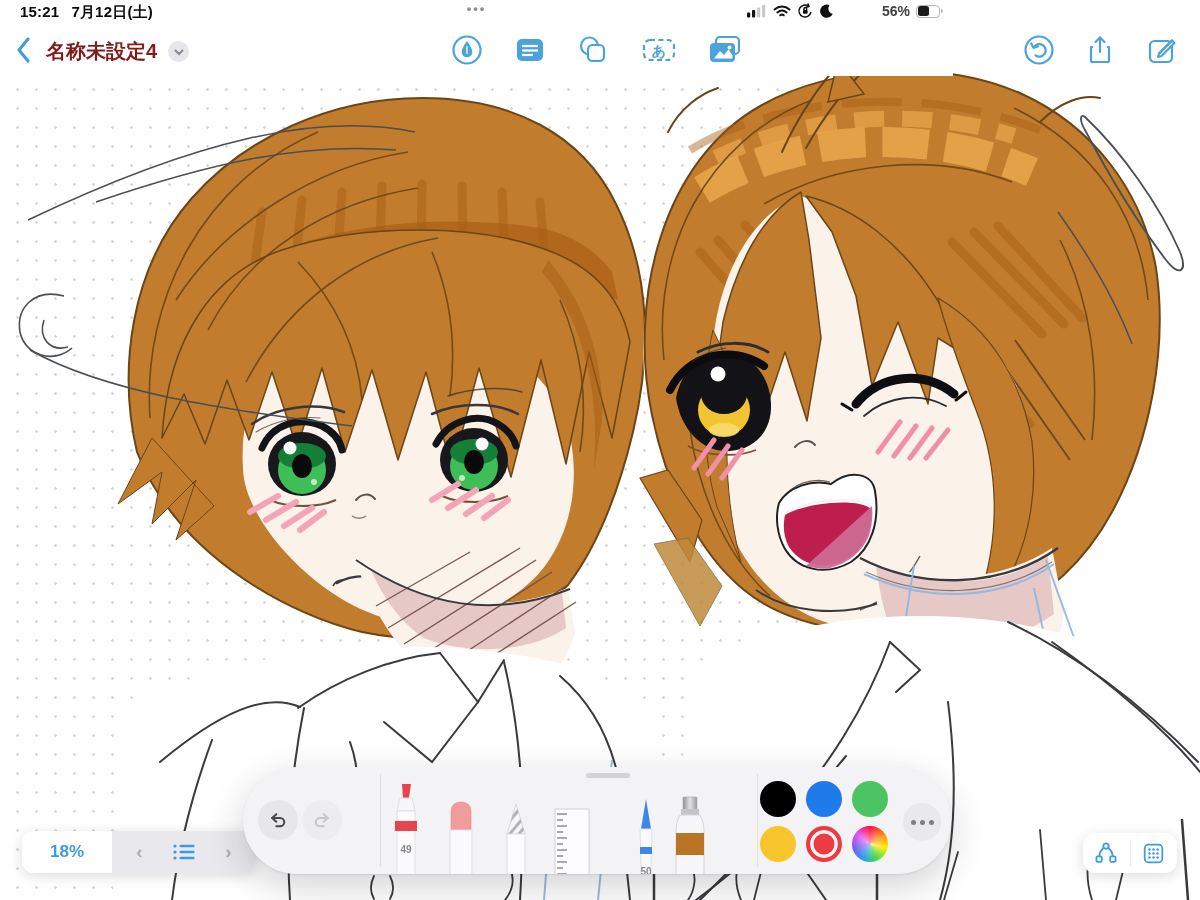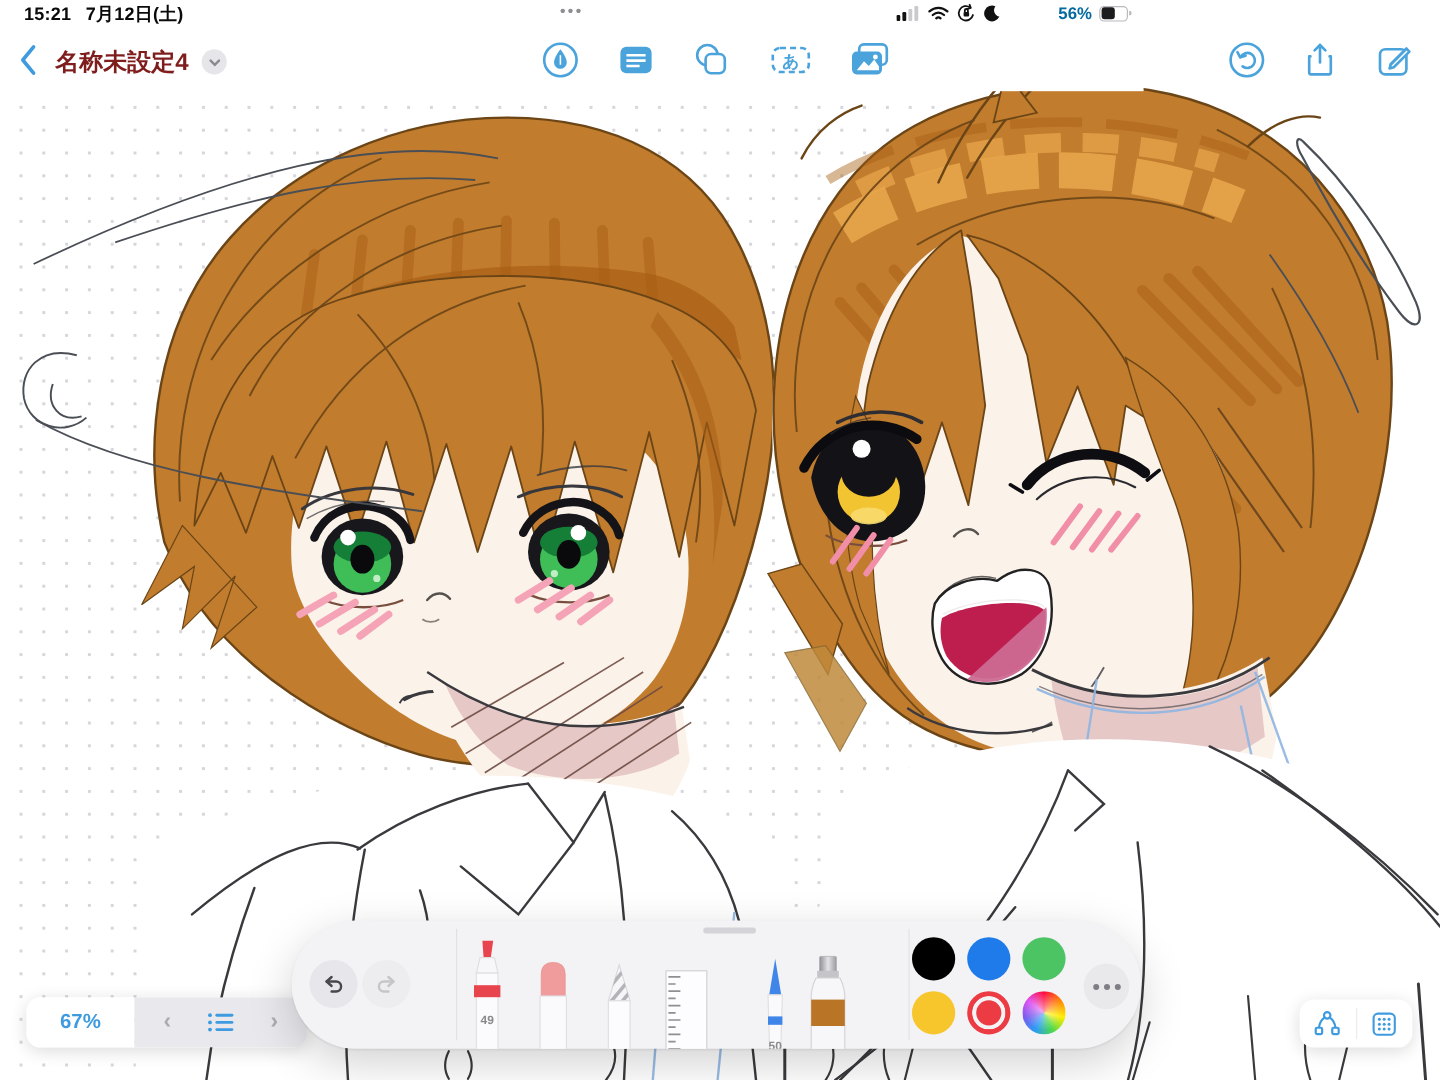--- a/index.html
+++ b/index.html
@@ -19,21 +19,21 @@
     background-image:radial-gradient(circle,#D6D6DB 1.15px,rgba(255,255,255,0) 1.5px);
     background-size:19px 19px;background-position:8px 4px;}
   #artwork{position:absolute;inset:0;pointer-events:none;}
 
   
   #statusbar{position:absolute;top:0;left:0;right:0;height:24px;background:#fff;z-index:30;}
   .sb-left{position:absolute;left:20px;top:3px;font-size:15px;font-weight:700;color:#0a0a0a;letter-spacing:.2px;}
   .sb-left span{margin-right:12px;}
   .sb-center{position:absolute;left:0;right:0;top:1px;text-align:center;font-size:13px;font-weight:700;color:#8E8E93;letter-spacing:2px;}
   .sb-right{position:absolute;right:10px;top:2px;height:18px;display:flex;align-items:center;gap:6px;}
-  .sb-pct{font-size:14px;font-weight:600;color:#0369a1;margin-left:42px;}
+  .sb-pct{font-size:14px;font-weight:600;color:#404040;margin-left:42px;}
   .batt{position:relative;width:27px;height:13px;}
   .batt .shell{position:absolute;left:0;top:0;width:24px;height:13px;border:1px solid #B9B9BE;border-radius:4px;background:#fff;}
   .batt .fill{position:absolute;left:1.5px;top:1.5px;height:10px;width:12px;background:#1C1C1E;border-radius:2.5px;}
   .batt .tip{position:absolute;right:0;top:4.5px;width:2.2px;height:4px;background:#B9B9BE;border-radius:0 2px 2px 0;}
 
   
   #navbar{position:absolute;top:24px;left:0;right:0;height:52px;background:#fff;z-index:29;}
   .back{position:absolute;left:16px;top:13px;width:16px;height:26px;cursor:pointer;}
   .doc-title{position:absolute;left:46px;top:14px;font-size:20px;font-weight:700;color:#7f1d1d;}
   .title-chev{position:absolute;left:168px;top:17px;width:21px;height:21px;border-radius:50%;background:#E6E5E9;display:flex;align-items:center;justify-content:center;}
@@ -397,21 +397,21 @@
       <path d="M12.5,9 L17,4.5 L21.5,9"></path>
     </svg>
     <svg class="nav-ic nav-btn" style="left:1145px" viewBox="0 0 34 34" fill="none" stroke="#4BA3DC" stroke-width="2.2" stroke-linecap="round" stroke-linejoin="round">
       <rect x="5" y="8" width="22" height="21" rx="4.5"></rect>
       <path d="M14,20.5 L27,7.5 L29.5,10 L16.5,23 L13,24 Z" fill="#fff"></path>
       <path d="M14,20.5 L27,7.5"></path>
     </svg>
   </div>
 
   <div id="zoompill">
-    <div class="zoom-val">67%</div>
+    <div class="zoom-val">18%</div>
     <div class="zoom-nav">
       <div class="znav-btn">
           <span class="zchev">‹</span>
         </div>
       <div class="znav-btn">
         <svg width="22" height="18" viewBox="0 0 22 18">
           <circle cx="2" cy="3" r="1.6" fill="#3F9BDF"></circle>
             <rect x="6.5" y="1.8" width="15" height="2.4" rx="1.2" fill="#3F9BDF"></rect>
           <circle cx="2" cy="9" r="1.6" fill="#3F9BDF"></circle>
             <rect x="6.5" y="7.8" width="15" height="2.4" rx="1.2" fill="#3F9BDF"></rect>

